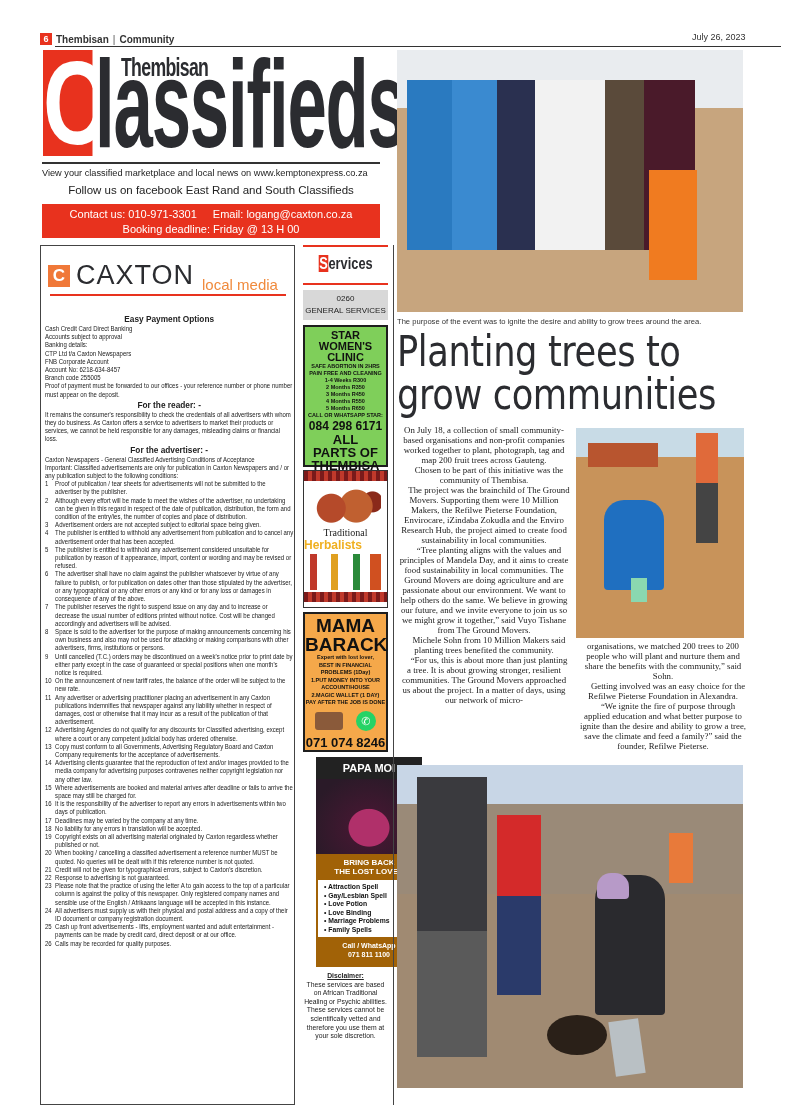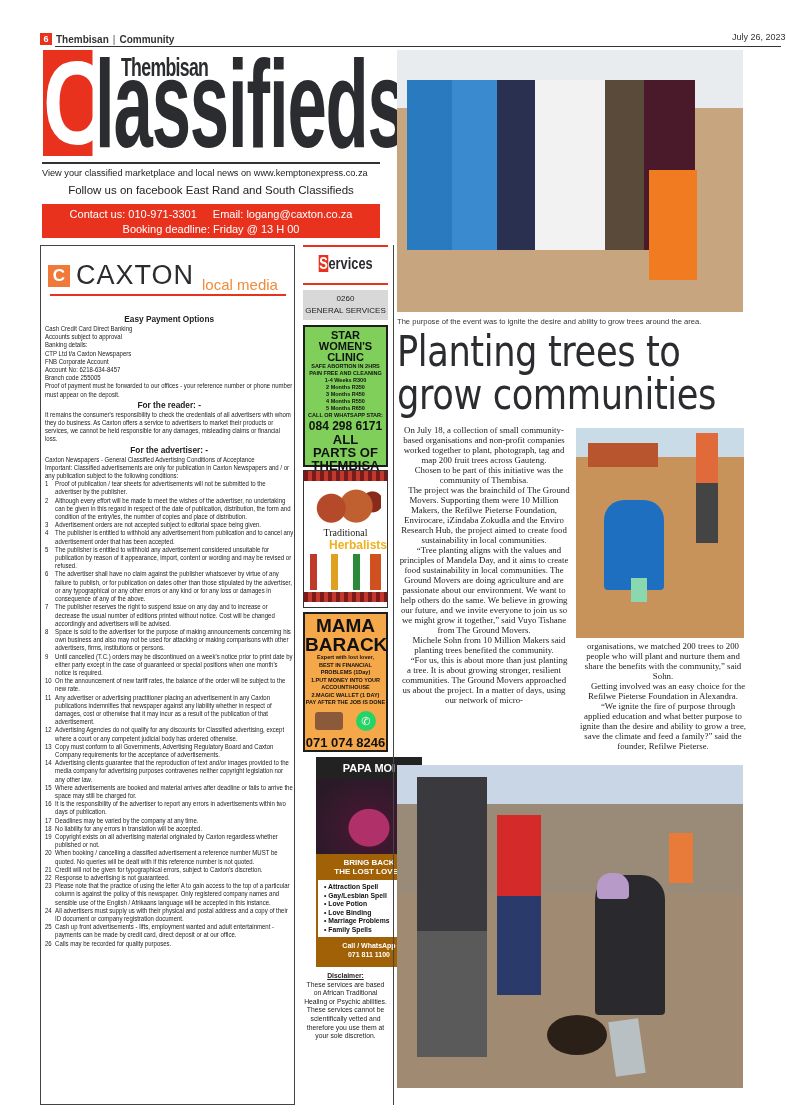--- a/index.html
+++ b/index.html
@@ -2,21 +2,21 @@
 <html><head>
 <meta charset="utf-8">
 <style>
 *{box-sizing:border-box;margin:0;padding:0}
 body{width:786px;height:1113px;background:#fff;position:relative;overflow:hidden;font-family:"Liberation Sans",sans-serif;color:#222}
 .abs{position:absolute}
 .folio{left:40px;top:33px;display:flex;align-items:center;gap:4px;font-family:"Liberation Sans",sans-serif;font-size:10px;font-weight:bold;color:#333}
 .pgnum{background:#e8321e;color:#fff;font-size:9px;font-weight:bold;width:12px;height:12px;display:flex;align-items:center;justify-content:center}
 .folio-sep{color:#555;font-weight:normal}
 .topline{left:55px;top:46px;width:726px;height:1px;background:#333}
-.date{left:732px;top:32px;font-size:9px;color:#333}
+.date{left:692px;top:32px;font-size:9px;color:#333}
 
 .mast-c{left:43px;top:50px;width:49px;height:106px;background:#e8321e;color:#fff;font-family:"Liberation Sans",sans-serif;font-weight:bold;font-size:118px;line-height:106px;text-align:center;letter-spacing:-4px;transform:scaleX(.75);transform-origin:left top;width:66px}
 .mast-thembisan{left:121px;top:52px;font-size:26px;font-weight:bold;color:#2b2c30;transform:scaleX(.68);transform-origin:left top;letter-spacing:-1px}
 .mast-classifieds{left:95px;top:44px;font-size:124px;font-weight:bold;color:#2b2c30;line-height:120px;transform:scaleX(.57);transform-origin:left top;letter-spacing:-2px}
 .mast-rule{left:42px;top:162px;width:338px;height:2px;background:#333}
 .mast-web{left:42px;top:168px;width:338px;text-align:left;font-size:9.2px;color:#222}
 .mast-fb{left:42px;top:184px;width:338px;text-align:center;font-size:11.5px;color:#222}
 .contactbar{left:42px;top:204px;width:338px;height:34px;background:#e8321e;color:#fff;text-align:center;font-size:11px;line-height:15px;padding-top:3px}
 .contactbar span{margin:8px 8px}
 
@@ -39,21 +39,21 @@
 .svc-code{left:303px;top:290px;width:85px;height:30px;background:#d8d8d8;text-align:center;font-size:8px;line-height:12px;padding-top:3px;color:#222}
 .ad-star{left:303px;top:325px;width:85px;height:142px;background:#7fcf5a;border:2px solid #1e1e1e;text-align:center;color:#111;padding-top:3px}
 .ad-star .t1{font-size:11px;font-weight:bold;line-height:11px}
 .ad-star .sm{font-size:5.5px;font-weight:bold;line-height:7px}
 .ad-star .ph{font-size:12px;font-weight:bold;line-height:14px}
 .ad-star .big{font-size:13px;font-weight:bold;line-height:13px}
 .ad-herb{left:303px;top:470px;width:85px;height:138px;background:#fff;border:1px solid #333;overflow:hidden}
 .herb-band{height:10px;background:repeating-linear-gradient(90deg,#7a1a1a 0 4px,#c0392b 4px 8px)}
 .herb-pots{height:42px;margin:2px 6px;background:radial-gradient(circle at 30% 60%,#b54a2a 0 14px,transparent 15px),radial-gradient(circle at 65% 55%,#c06030 0 16px,transparent 17px),radial-gradient(circle at 88% 45%,#8a2a1a 0 10px,transparent 11px)}
 .herb-t1{text-align:center;font-size:10px;color:#222;font-family:"Liberation Serif",serif}
-.herb-t2{text-align:right;font-size:12px;font-weight:bold;color:#f0b020}
+.herb-t2{text-align:left;font-size:12px;font-weight:bold;color:#f0b020}
 .herb-dance{height:36px;margin:2px 6px;background:linear-gradient(90deg,#c0392b 0 10%,transparent 10% 30%,#e0a020 30% 40%,transparent 40% 60%,#2a8a3a 60% 70%,transparent 70% 85%,#d05020 85%)}
 .ad-mama{left:303px;top:612px;width:85px;height:140px;background:#f5a84a;border:2px solid #1e1e1e;text-align:center;color:#111;padding-top:2px}
 .ad-mama .h{font-size:19px;font-weight:bold;line-height:19px}
 .ad-mama .s{font-size:5.5px;font-weight:bold;line-height:7.5px}
 .ad-mama .img{height:24px;margin:2px 4px;display:flex;justify-content:space-around;align-items:center}
 .ad-mama .wal{width:28px;height:18px;background:#8a5a3a;border-radius:3px}
 .ad-mama .wa{width:20px;height:20px;border-radius:50%;background:#25d366;color:#fff;font-size:11px;line-height:20px}
 .ad-mama .ph{font-size:13px;font-weight:bold;line-height:16px}
 .ad-papa{left:316px;top:757px;width:106px;height:210px;background:#a16207;color:#fff;text-align:center}
 .papa-head{background:#222;font-size:11px;font-weight:bold;line-height:22px}

